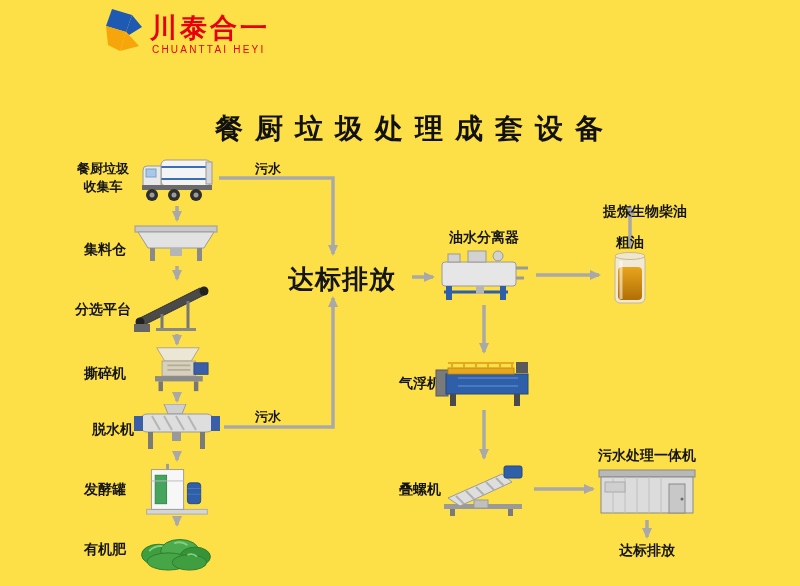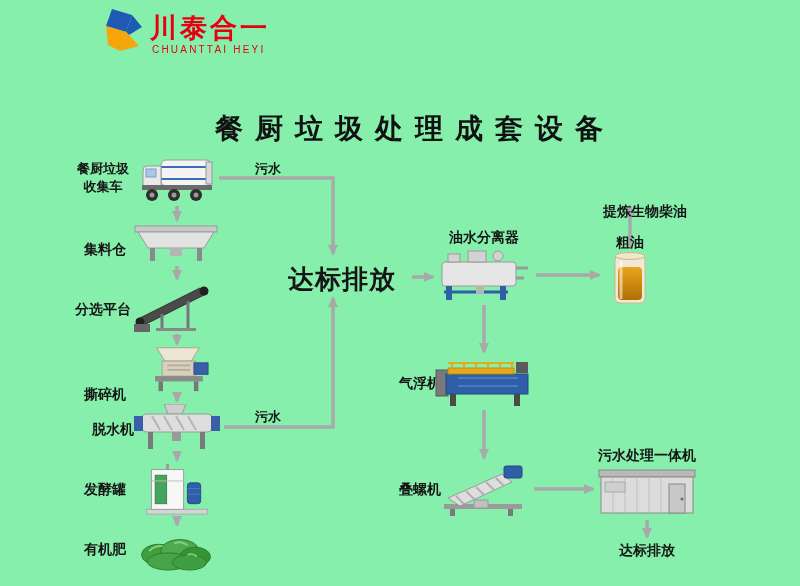--- a/index.html
+++ b/index.html
@@ -1,18 +1,18 @@
 <!DOCTYPE html>
 <html style="--logo-red: #e60012; --arrow-gray: #a9a9a9; --machine-blue: #2f5fa8; --oil-amber: #cd8a10; --fertilizer-green: #3f9e3f;"><head>
 <meta charset="utf-8">
 <style>
   * { margin:0; padding:0; box-sizing:border-box; }
   :root { --logo-red:#e60012; --arrow-gray:#a9a9a9; }
   body { background:#ffffff; font-family:"Liberation Sans", sans-serif; }
-  #canvas { position:relative; width:800px; height:586px; background:#86efac; overflow:hidden; }
+  #canvas { position:relative; width:800px; height:586px; background:#fde047; overflow:hidden; }
   .node { position:absolute; }
   .node svg { width:100%; height:100%; display:block; }
   .label { position:absolute; color:#151515; font-weight:bold; font-size:14px;
            text-align:center; white-space:pre-line; line-height:1.35; }
   .small-label { font-size:13px; }
   .mixture-label { font-size:26px; letter-spacing:1px; }
   #title { position:absolute; left:195px; top:110px; width:440px; text-align:center;
            font-size:28px; font-weight:900; letter-spacing:12px; color:#111;
            font-family:"DejaVu Serif", serif; }
   #logo-cn { position:absolute; left:150px; top:10px; font-size:27px; font-weight:bold;
@@ -101,21 +101,21 @@
     <svg viewBox="0 0 88 50">
       <polygon points="4,38 68,6 76,11 12,43" fill="#4a4a4a" stroke="#333333"></polygon>
       <circle cx="72" cy="9" r="4.5" fill="#222222"></circle>
       <circle cx="8" cy="40" r="4.5" fill="#222222"></circle>
       <path d="M30,32 V48 M56,19 V48" stroke="#777777" stroke-width="3"></path>
       <rect x="24" y="46" width="40" height="3" fill="#888888"></rect>
       <rect x="2" y="42" width="16" height="8" fill="#666666"></rect>
     </svg>
   </div>
 
-  <div class="label" style="left:76px;top:364px;width:58px;margin-top:21px;">撕碎机</div>
+  <div class="label" style="left:76px;top:364px;width:58px;">撕碎机</div>
   <div class="node" style="left:138px;top:346px;width:80px;height:46px;">
     <svg viewBox="0 0 80 52">
       <polygon points="16,2 64,2 55,17 25,17" fill="#ece6d4" stroke="#a9a089"></polygon>
       <rect x="22" y="17" width="38" height="17" fill="#d6d0bd" stroke="#a9a089"></rect>
       <rect x="58" y="19" width="16" height="13" fill="#3a5fa8" stroke="#2c4a85"></rect>
       <rect x="14" y="34" width="54" height="6" fill="#8a8a8a"></rect>
       <rect x="18" y="40" width="5" height="11" fill="#777777"></rect>
       <rect x="58" y="40" width="5" height="11" fill="#777777"></rect>
       <path d="M28,22 h26 M28,27 h26" stroke="#b3ac96" stroke-width="2"></path>
     </svg>

